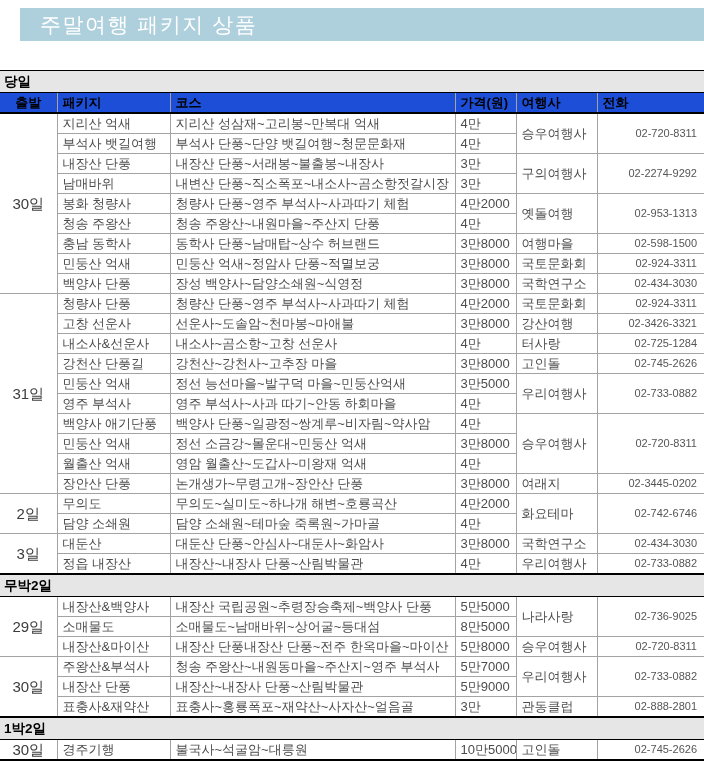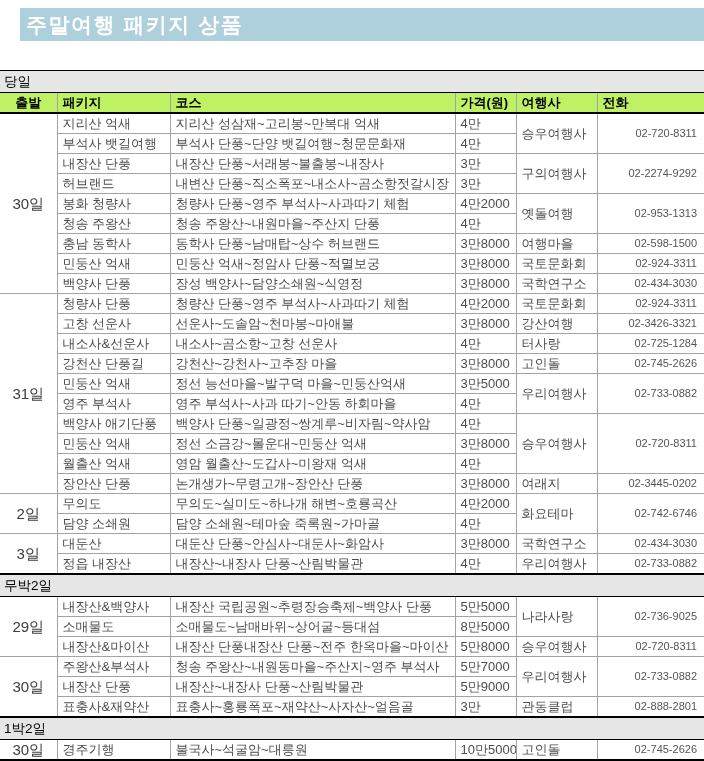--- a/index.html
+++ b/index.html
@@ -9,24 +9,24 @@
     -webkit-font-smoothing:antialiased;
   }
   .banner {
     margin:8px 0 0 20px;
     height:33px;
     background:#aecfdc;
     display:flex; align-items:center;
   }
   .banner-text {
     color:#ffffff;
-    font-weight:bold;
+    font-weight:normal;
     font-size:21px;
     letter-spacing:1.5px;
-    padding-left:6px;
+    padding-left:20px;
   }
   table.pkg {
     width:704px;
     margin-top:29px;
     border-collapse:collapse;
     table-layout:fixed;
     border-bottom:3px solid #000;
   }
   td, th {
     font-size:13px;
@@ -37,34 +37,34 @@
     overflow:hidden;
     box-sizing:border-box;
   }
   td { border:1px solid #a3a3a3; color:#4c4c4c; }
   th {
     border:1px solid #a3a3a3;
     border-bottom:2px solid #000;
     text-align:left;
     font-weight:bold;
     color:#000;
-    background:#bef264;
+    background:#1d4ed8;
   }
   th.col-0 { border-left:none; text-align:center; }
   th.col-5 { border-right:none; text-align:left; }
   td.section-band {
     background:#e6e6e6;
     border-left:none; border-right:none;
     border-top:2px solid #000;
     border-bottom:1px solid #000;
     color:#000;
     font-size:13.5px;
     height:21px; line-height:21px;
     padding-left:4px;
-    font-weight:400;
+    font-weight:700;
   }
   td.section-band.first { border-top:1px solid #000; }
   td.departure {
     border-left:none;
     text-align:center;
     vertical-align:middle;
     font-size:15px;
     color:#3c3c3c;
   }
   td.agency { vertical-align:middle;font-family:Liberation Serif, serif; }
@@ -119,21 +119,21 @@
         <td class="price">4만</td>
       </tr>
       <tr>
         <td class="package">내장산 단풍</td>
         <td class="course">내장산 단풍~서래봉~불출봉~내장사</td>
         <td class="price">3만</td>
         <td class="agency" rowspan="2">구의여행사</td>
         <td class="phone" rowspan="2">02-2274-9292</td>
       </tr>
       <tr>
-        <td class="package">허브랜드</td>
+        <td class="package">남매바위</td>
         <td class="course">내변산 단풍~직소폭포~내소사~곰소항젓갈시장</td>
         <td class="price">3만</td>
       </tr>
       <tr>
         <td class="package">봉화 청량사</td>
         <td class="course">청량사 단풍~영주 부석사~사과따기 체험</td>
         <td class="price">4만2000</td>
         <td class="agency" rowspan="2">옛돌여행</td>
         <td class="phone" rowspan="2">02-953-1313</td>
       </tr>

